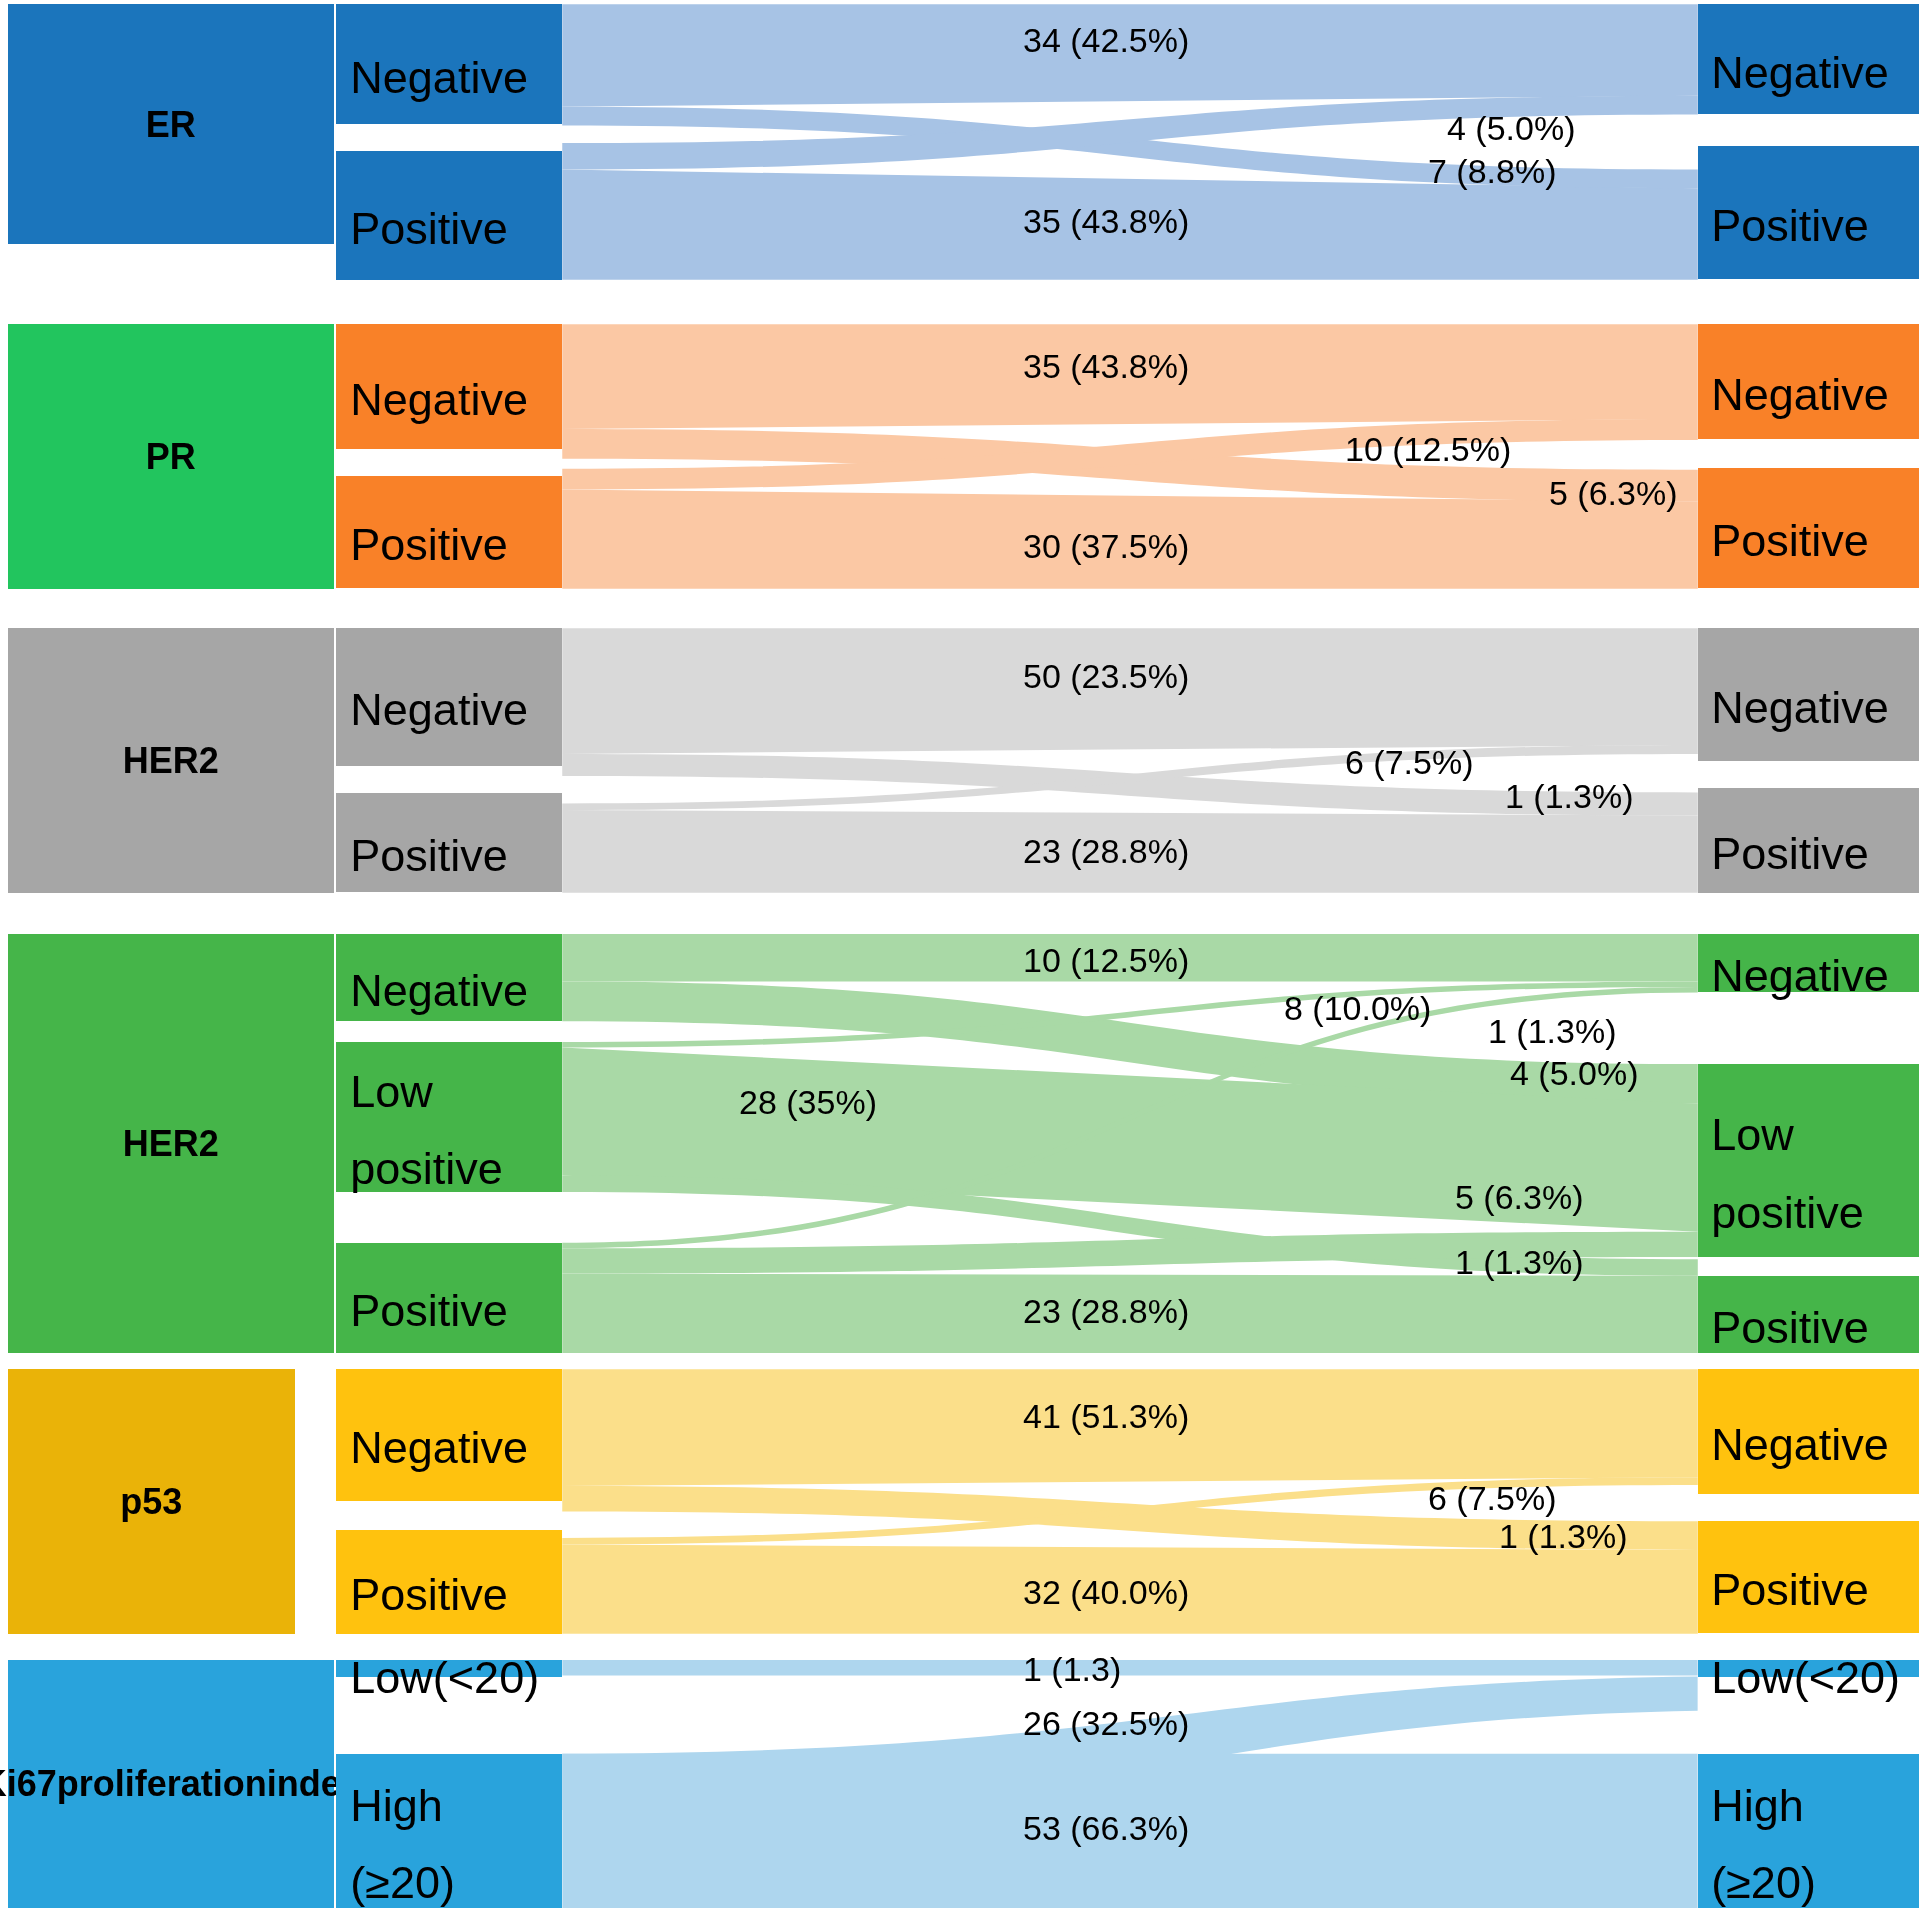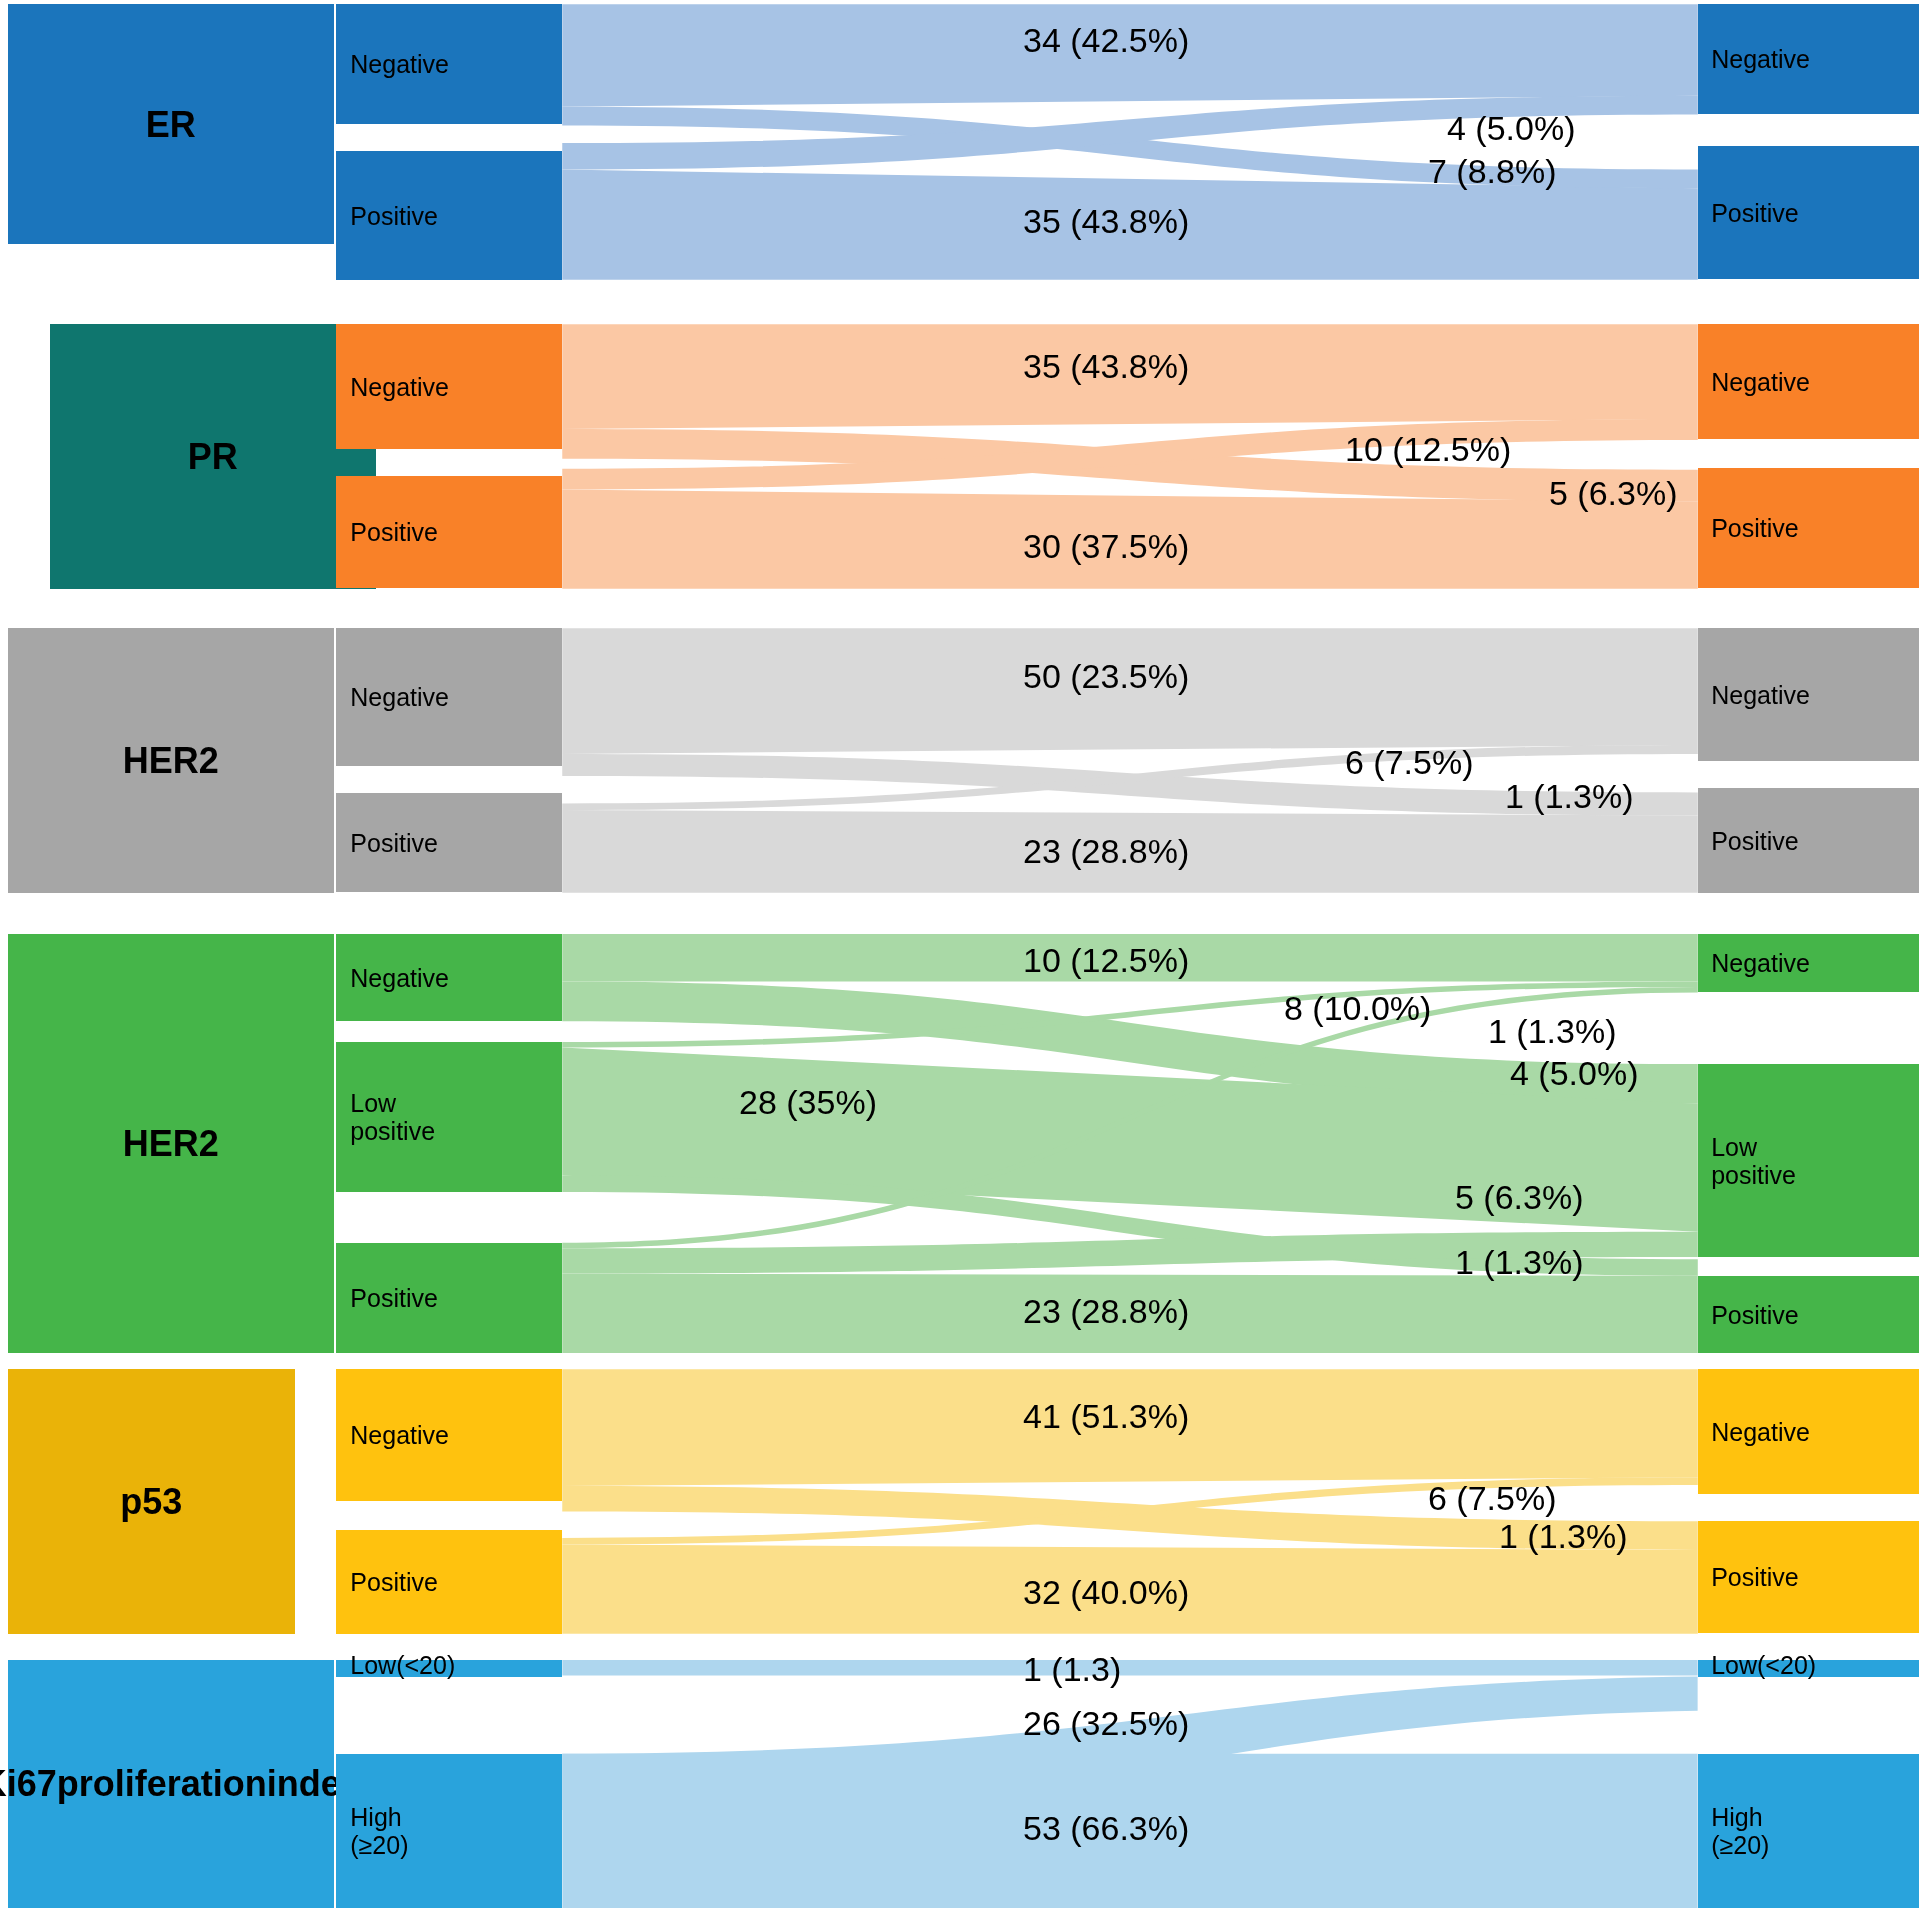--- a/index.html
+++ b/index.html
@@ -7,21 +7,21 @@
   #stage{position:relative;width:1926px;height:1912px;background:#fff;overflow:hidden;}
   .band{position:absolute;left:0;width:1926px;}
   .biomarker-box{position:absolute;left:7.7px;top:0;display:flex;align-items:center;justify-content:center;
       text-align:center;font-weight:bold;color:#000;line-height:1.15;}
   .node{position:absolute;display:flex;align-items:center;justify-content:flex-start;
       padding-left:14.3px;box-sizing:border-box;color:#000;line-height:1.12;}
   .node.right{padding-left:13.2px;}
   .flowlayer{position:absolute;left:0;top:0;}
   .flabel{position:absolute;color:#000;white-space:nowrap;font-weight:400;}
   .big{font-size:34px;}
-  .nodetxt{font-size:25px;}
+  .nodetxt{font-size:45px;margin-top:27px;}
   .bmtxt{font-size:36px;}
 </style>
 </head>
 <body>
 
 <div id="stage">
 
   <div class="band" style="top:4.4px;height:276px;">
     <div class="biomarker-box" style="left:7.7px;top:0;width:326px;height:240px;background:#1b75bc;">
       <span class="bmtxt">ER</span>
@@ -48,21 +48,21 @@
       <span class="nodetxt">Positive</span>
     </div>
 
     <div class="flabel big" style="left:1023px;top:16.5px;">34 (42.5%)</div>
     <div class="flabel big" style="left:1447px;top:105px;">4 (5.0%)</div>
     <div class="flabel big" style="left:1428px;top:148px;">7 (8.8%)</div>
     <div class="flabel big" style="left:1023px;top:198px;">35 (43.8%)</div>
   </div>
 
   <div class="band" style="top:324px;height:265px;">
-    <div class="biomarker-box" style="left:7.7px;top:0;width:326px;height:265px;background:#0f766e;margin-left:42px;">
+    <div class="biomarker-box" style="left:7.7px;top:0;width:326px;height:265px;background:#22c55e;">
       <span class="bmtxt">PR</span>
     </div>
 
     <svg class="flowlayer" width="1926" height="265" viewBox="0 0 3494 480">
       <path d="M1020,0 L3080,0 L3080,172 L1020,190 Z" fill="#fbc8a4"></path>
       <path d="M1020,300 L3080,322 L3080,480 L1020,480 Z" fill="#fbc8a4"></path>
       <path d="M1020,190 C2050,190 2050,264 3080,264 L3080,322 C2050,322 2050,244 1020,244 Z" fill="#fbc8a4"></path>
       <path d="M1020,262 C2050,262 2050,172 3080,172 L3080,210 C2050,210 2050,300 1020,300 Z" fill="#fbc8a4"></path>
     </svg>
 

